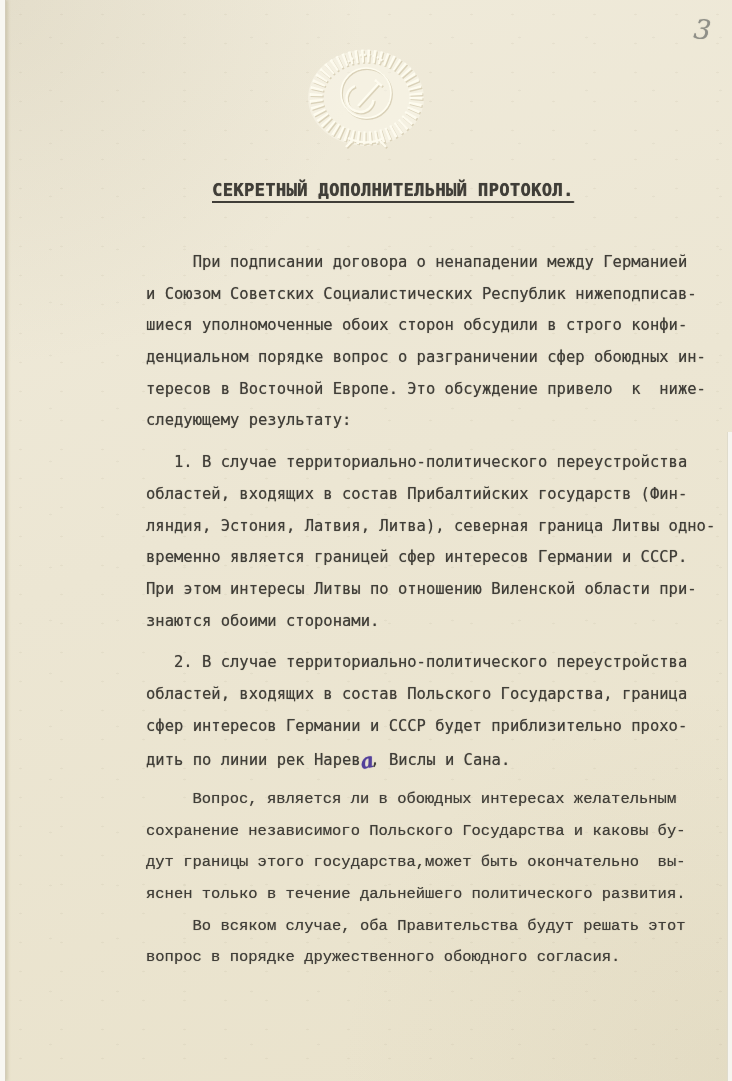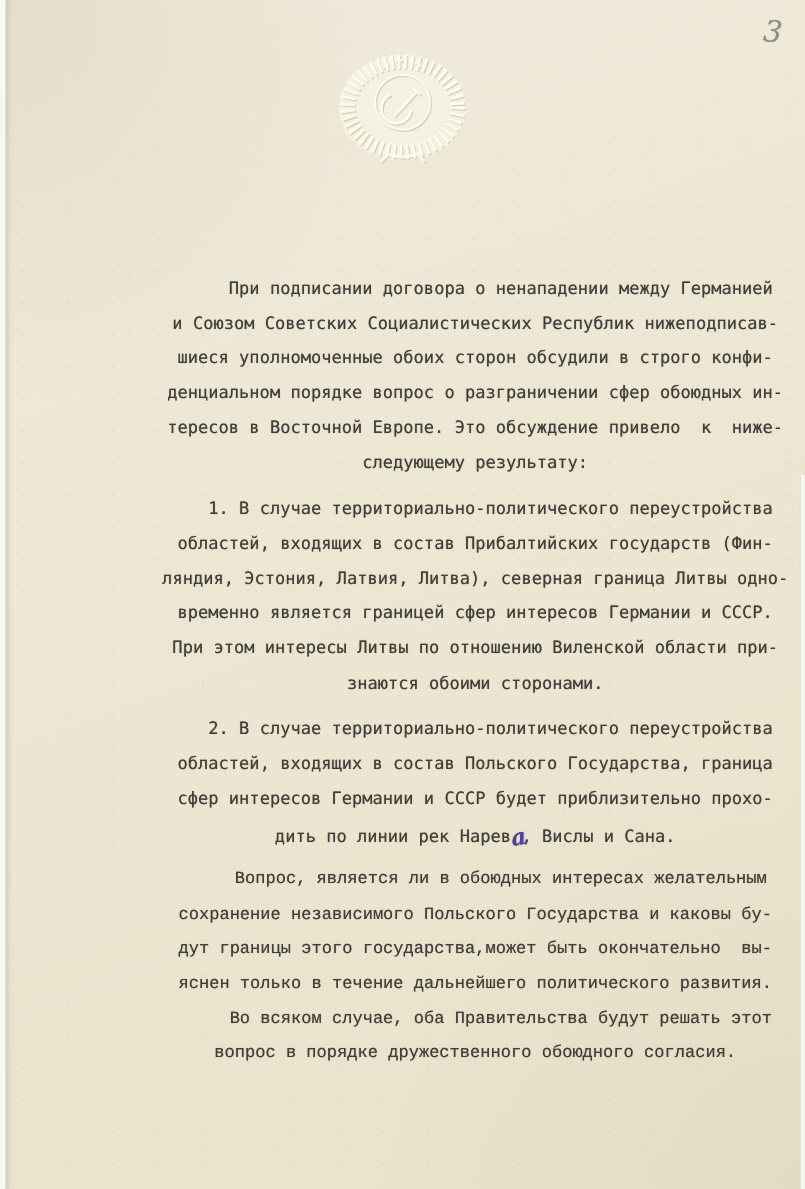--- a/index.html
+++ b/index.html
@@ -52,21 +52,21 @@
     text-decoration-thickness:1.8px;
     text-shadow:0.4px 0 0 rgba(55,52,45,0.75), 0 0 0.8px rgba(55,52,45,0.5);
   }
   .body-text{
     position:absolute;left:134px;top:247px;width:596px;
     font-size:15.5px;line-height:31.7px;
     color:var(--ink,#403e38);
     white-space:pre;
     text-shadow:0 0 0.8px rgba(62,58,50,0.65);
   }
-  .para{margin:0 0 10px 0;text-align:center;}
+  .para{margin:0 0 10px 12px;}
   .para:nth-child(4),.para:nth-child(5){margin-bottom:0;font-family:Liberation Mono, monospace;}
   .line{height:31.7px;}
   .ink{
     display:inline-block;
     font-family:"DejaVu Serif","Liberation Serif",serif;
     font-style:italic;font-weight:bold;
     font-size:21px;color:var(--hand,#53409a);
     transform:rotate(-10deg) translateY(3px);
     margin:0 -3px 0 -1px;
     text-shadow:0 0 1px rgba(83,64,154,0.6);
@@ -99,16 +99,17 @@
     <g class="emboss-light">
       <ellipse cx="64" cy="51" rx="50" ry="41" stroke-width="13" stroke-dasharray="2.4 3.6"></ellipse>
       <circle cx="64" cy="47" r="25" stroke-width="1.6"></circle>
       <path d="M53,40 a13.5,13.5 0 1,0 18.5,14" stroke-width="2.4"></path>
       <path d="M56,60 L77,37 M73,34 l7,6" stroke-width="2.4"></path>
       <path d="M46,16 a26,26 0 0,1 36,0" stroke-width="2.2" stroke-dasharray="2 2.4"></path>
       <path d="M46,92 q18,9 36,0 M50,95 l-6,6 M78,95 l6,6" stroke-width="2.4"></path>
     </g>
   </svg>
 
+  <div class="title">СЕКРЕТНЫЙ ДОПОЛНИТЕЛЬНЫЙ ПРОТОКОЛ.</div>
 
   <div class="body-text"><div class="para"><div class="line">     При подписании договора о ненападении между Германией</div><div class="line">и Союзом Советских Социалистических Республик нижеподписав-</div><div class="line">шиеся уполномоченные обоих сторон обсудили в строго конфи-</div><div class="line">денциальном порядке вопрос о разграничении сфер обоюдных ин-</div><div class="line">тересов в Восточной Европе. Это обсуждение привело  к  ниже-</div><div class="line">следующему результату:</div></div><div class="para"><div class="line">   1. В случае территориально-политического переустройства</div><div class="line">областей, входящих в состав Прибалтийских государств (Фин-</div><div class="line">ляндия, Эстония, Латвия, Литва), северная граница Литвы одно-</div><div class="line">временно является границей сфер интересов Германии и СССР.</div><div class="line">При этом интересы Литвы по отношению Виленской области при-</div><div class="line">знаются обоими сторонами.</div></div><div class="para"><div class="line">   2. В случае территориально-политического переустройства</div><div class="line">областей, входящих в состав Польского Государства, граница</div><div class="line">сфер интересов Германии и СССР будет приблизительно прохо-</div><div class="line"><span>дить по линии рек Нарев</span><span class="ink">а</span><span>, Вислы и Сана.</span></div></div><div class="para"><div class="line">     Вопрос, является ли в обоюдных интересах желательным</div><div class="line">сохранение независимого Польского Государства и каковы бу-</div><div class="line">дут границы этого государства,может быть окончательно  вы-</div><div class="line">яснен только в течение дальнейшего политического развития.</div></div><div class="para"><div class="line">     Во всяком случае, оба Правительства будут решать этот</div><div class="line">вопрос в порядке дружественного обоюдного согласия.</div></div></div>
 
 </div>
 
 </body></html>

